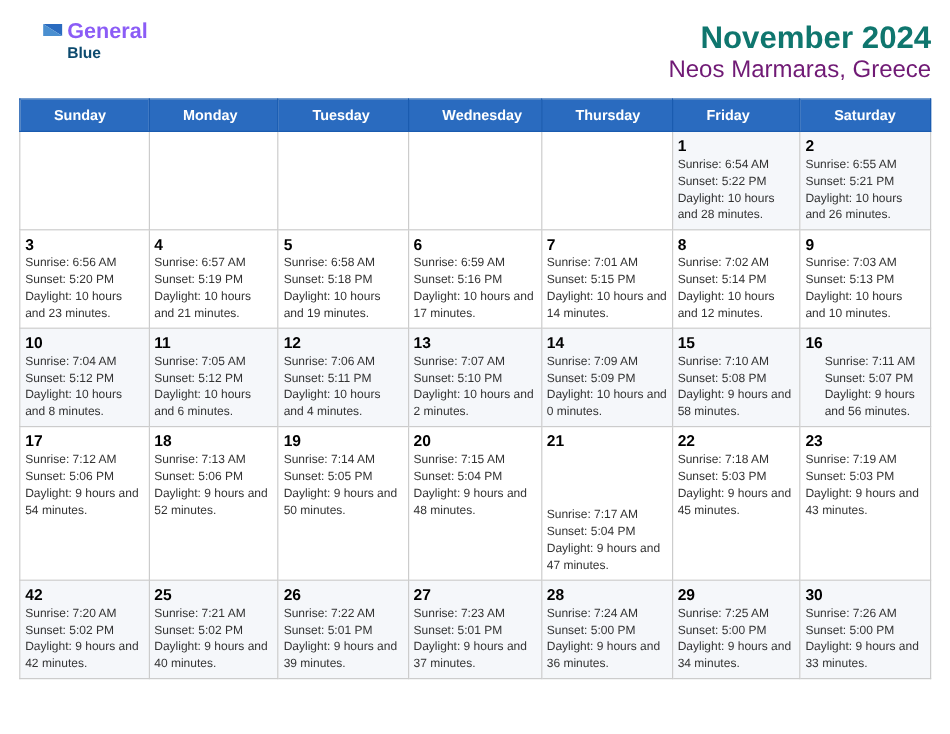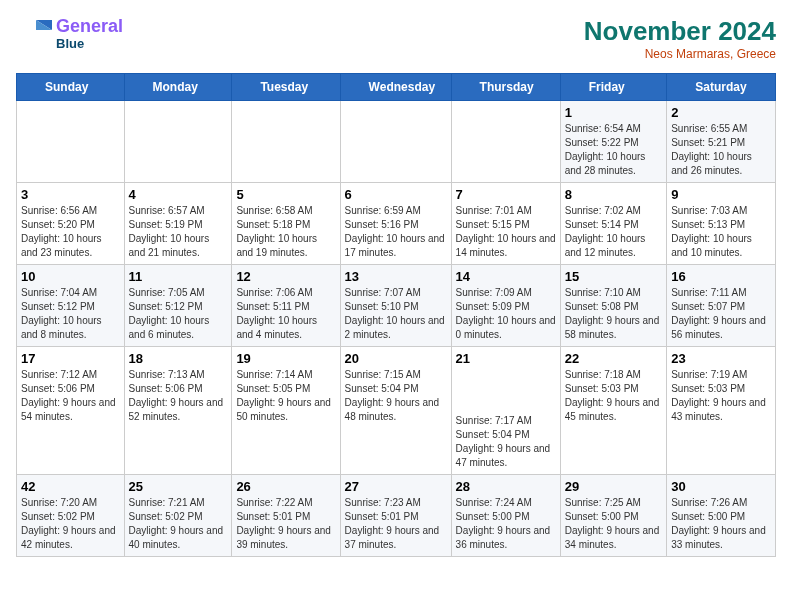--- a/index.html
+++ b/index.html
@@ -42,22 +42,22 @@
     }
     .title-section {
       text-align: right;
     }
     .month-title {
       font-size: 26px;
       font-weight: bold;
       color: #0f766e;
     }
     .location {
-      font-size: 12px;
-      color: #c2410c;
+      font-size: 20px;
+      color: #701a75;
     }
     .calendar {
       width: 100%;
       border-collapse: collapse;
       font-size: 10.5px;
     }
     .calendar th {
       background: #2a6bbf;
       color: #fff;
       padding: 6px 4px;
@@ -224,21 +224,21 @@
 Daylight: 10 hours and 0 minutes.</div>
         </td>
         <td>
           <span class="day-number">15</span>
           <div class="day-info" style="white-space: pre-line;">Sunrise: 7:10 AM
 Sunset: 5:08 PM
 Daylight: 9 hours and 58 minutes.</div>
         </td>
         <td>
           <span class="day-number">16</span>
-          <div class="day-info" style="white-space: pre-line;">Sunrise: 7:11 AM
+          <div class="day-info" style="white-space: pre-line; margin-left: 16px;">Sunrise: 7:11 AM
 Sunset: 5:07 PM
 Daylight: 9 hours and 56 minutes.</div>
         </td>
       </tr>
       <tr>
         <td>
           <span class="day-number">17</span>
           <div class="day-info" style="white-space: pre-line;">Sunrise: 7:12 AM
 Sunset: 5:06 PM
 Daylight: 9 hours and 54 minutes.</div>

